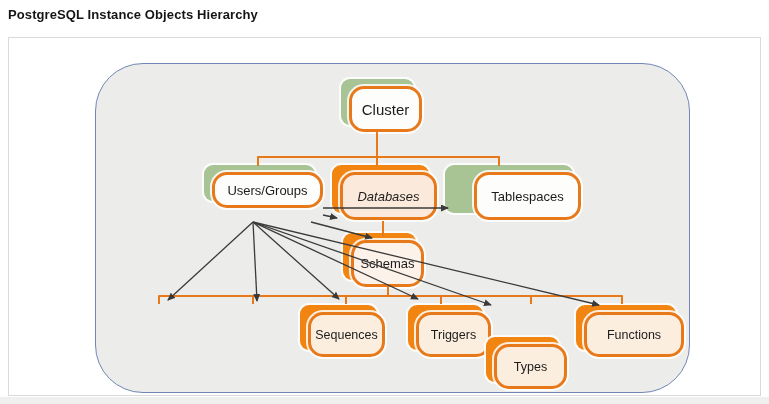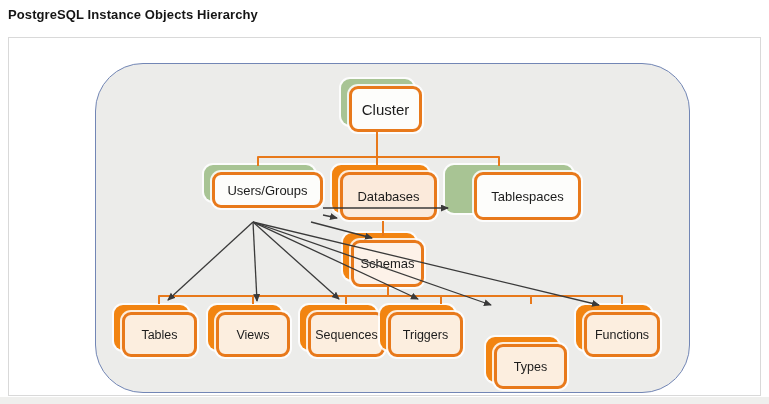--- a/index.html
+++ b/index.html
@@ -25,44 +25,44 @@
     background:#efefed;
   }
   
   .node { position:absolute; }
   .node .shadow {
     position:absolute; left:-8px; top:-7px; width:100%; height:100%;
     border-radius:9px; box-shadow:0 0 0 2px rgba(255,255,255,0.85);
   }
   .node .box {
     position:relative; width:100%; height:100%; box-sizing:border-box;
-    border:3px solid #e8791b; border-radius:9px;
+    border:3px solid #e8791b; border-radius:15px;
     display:flex; align-items:center; justify-content:center;
     font-size:13px; color:#1c1c1c;
     box-shadow:0 0 0 2px rgba(255,255,255,0.85);
   }
   .shadow-green  { background:#a8c494; }
   .shadow-orange { background:#f28411; }
   .fill-white { background:#fdfdfb; }
   .fill-peach { background:#fbeadb; }
   .fill-peach-light { background:#fdf2e9; }
   .fill-peach-soft  { background:#fceedf; }
 
   .n-cluster     { left:349px; top:86px;  width:73px;  height:46px; }
   .n-cluster .box { font-size:15px; }
   .n-users       { left:212px; top:172px; width:111px; height:36px; }
-  .n-databases   { left:340px; top:172px; width:97px;  height:48px; }
+  .n-databases   { left:340px; top:172px; width:97px;  height:48px;font-style:italic; }
   .n-tablespaces { left:453px; top:172px; width:107px; height:48px;padding-left:21px; }
   .n-schemas     { left:351px; top:240px; width:73px;  height:47px; }
   .n-tables      { left:122px; top:312px; width:75px;  height:45px; }
   .n-views       { left:216px; top:312px; width:74px;  height:45px; }
   .n-sequences   { left:308px; top:312px; width:77px;  height:45px; }
-  .n-triggers    { left:388px; top:312px; width:75px;  height:45px; }
+  .n-triggers    { left:416px; top:312px; width:75px;  height:45px; }
   .n-types       { left:494px; top:312px; width:73px;  height:45px;margin-top:32px; }
-  .n-functions   { left:584px; top:312px; width:76px;  height:45px; }
+  .n-functions   { left:584px; top:312px; width:100px;  height:45px; }
   .n-tables .box, .n-views .box, .n-sequences .box, .n-triggers .box,
   .n-types .box, .n-functions .box { font-size:12.5px; }
 
   .lines {
     position:absolute; left:0; top:0; width:769px; height:404px;
     pointer-events:none;
   }
 </style>
 </head>
 <body>
@@ -93,29 +93,21 @@
   <div class="node n-tablespaces">
     <div class="shadow shadow-green"></div>
     <div class="box fill-white">Tablespaces</div>
   </div>
 
   <div class="node n-schemas">
     <div class="shadow shadow-orange"></div>
     <div class="box fill-peach-light">Schemas</div>
   </div>
 
-  <div class="node n-tables">
-    <div class="shadow shadow-orange"></div>
-    <div class="box fill-peach-soft">Tables</div>
-  </div>
 
-  <div class="node n-views">
-    <div class="shadow shadow-orange"></div>
-    <div class="box fill-peach-soft">Views</div>
-  </div>
 
   <div class="node n-sequences">
     <div class="shadow shadow-orange"></div>
     <div class="box fill-peach-soft">Sequences</div>
   </div>
 
   <div class="node n-triggers">
     <div class="shadow shadow-orange"></div>
     <div class="box fill-peach-soft">Triggers</div>
   </div>

